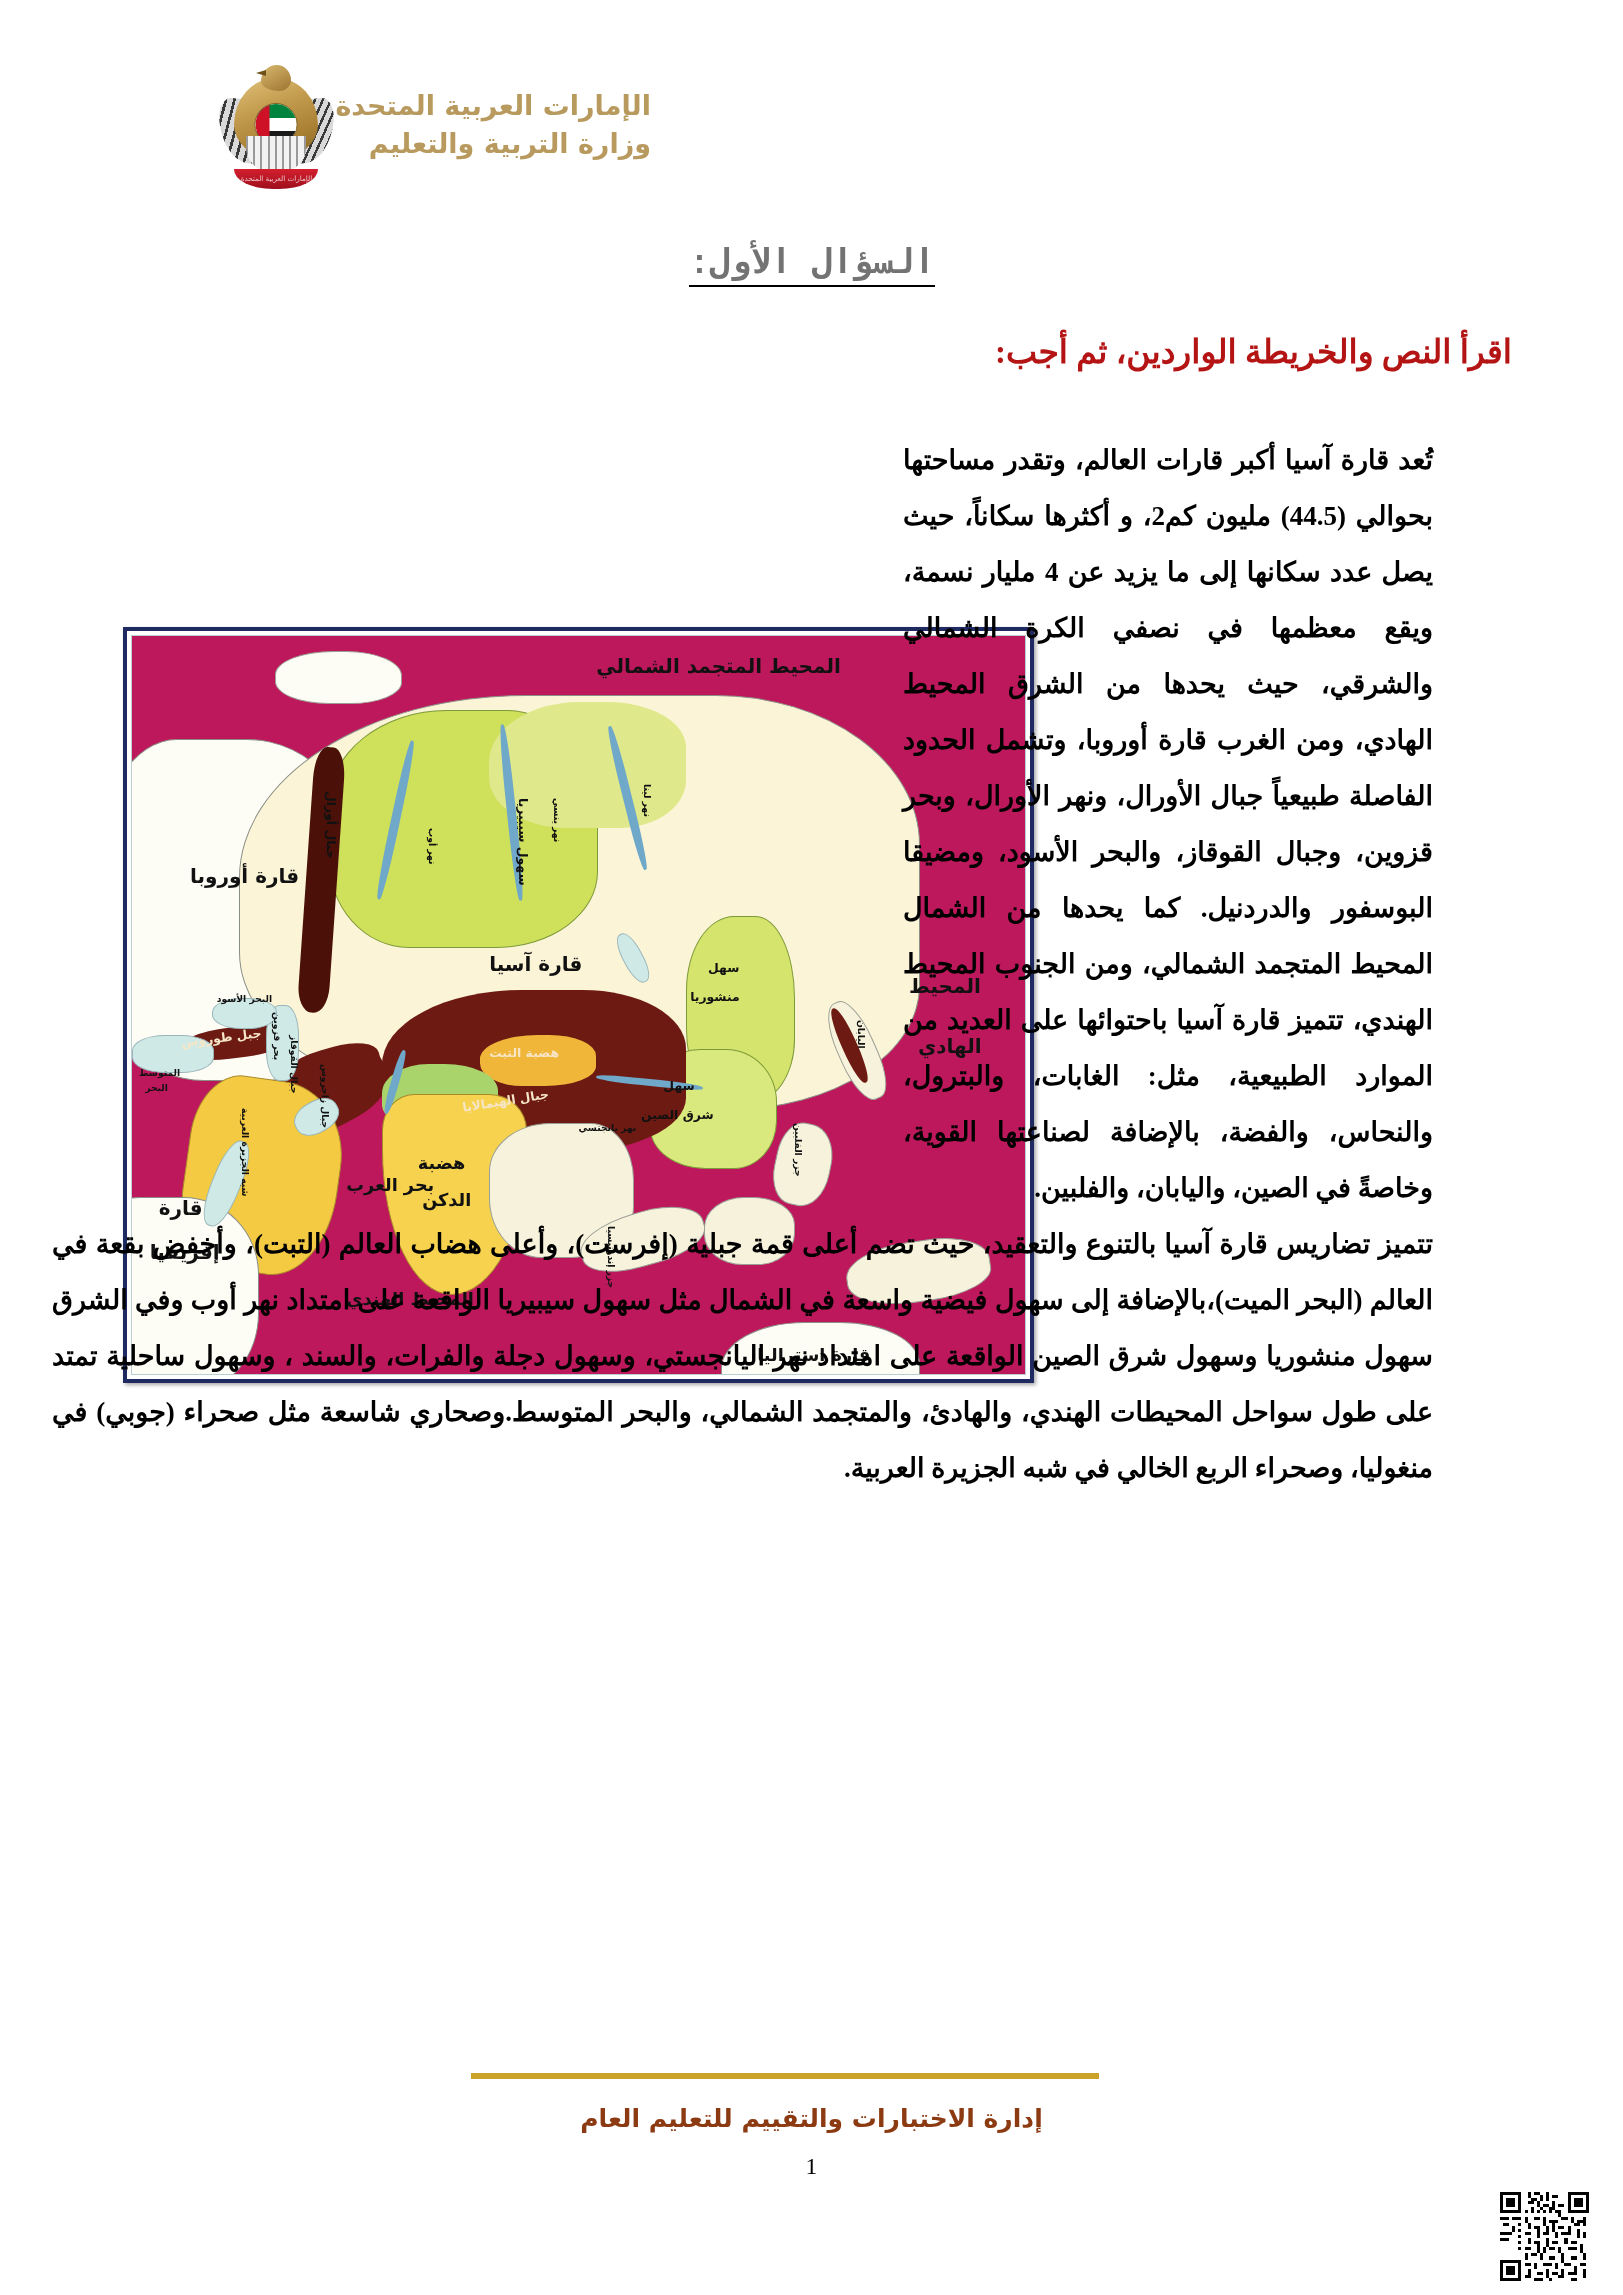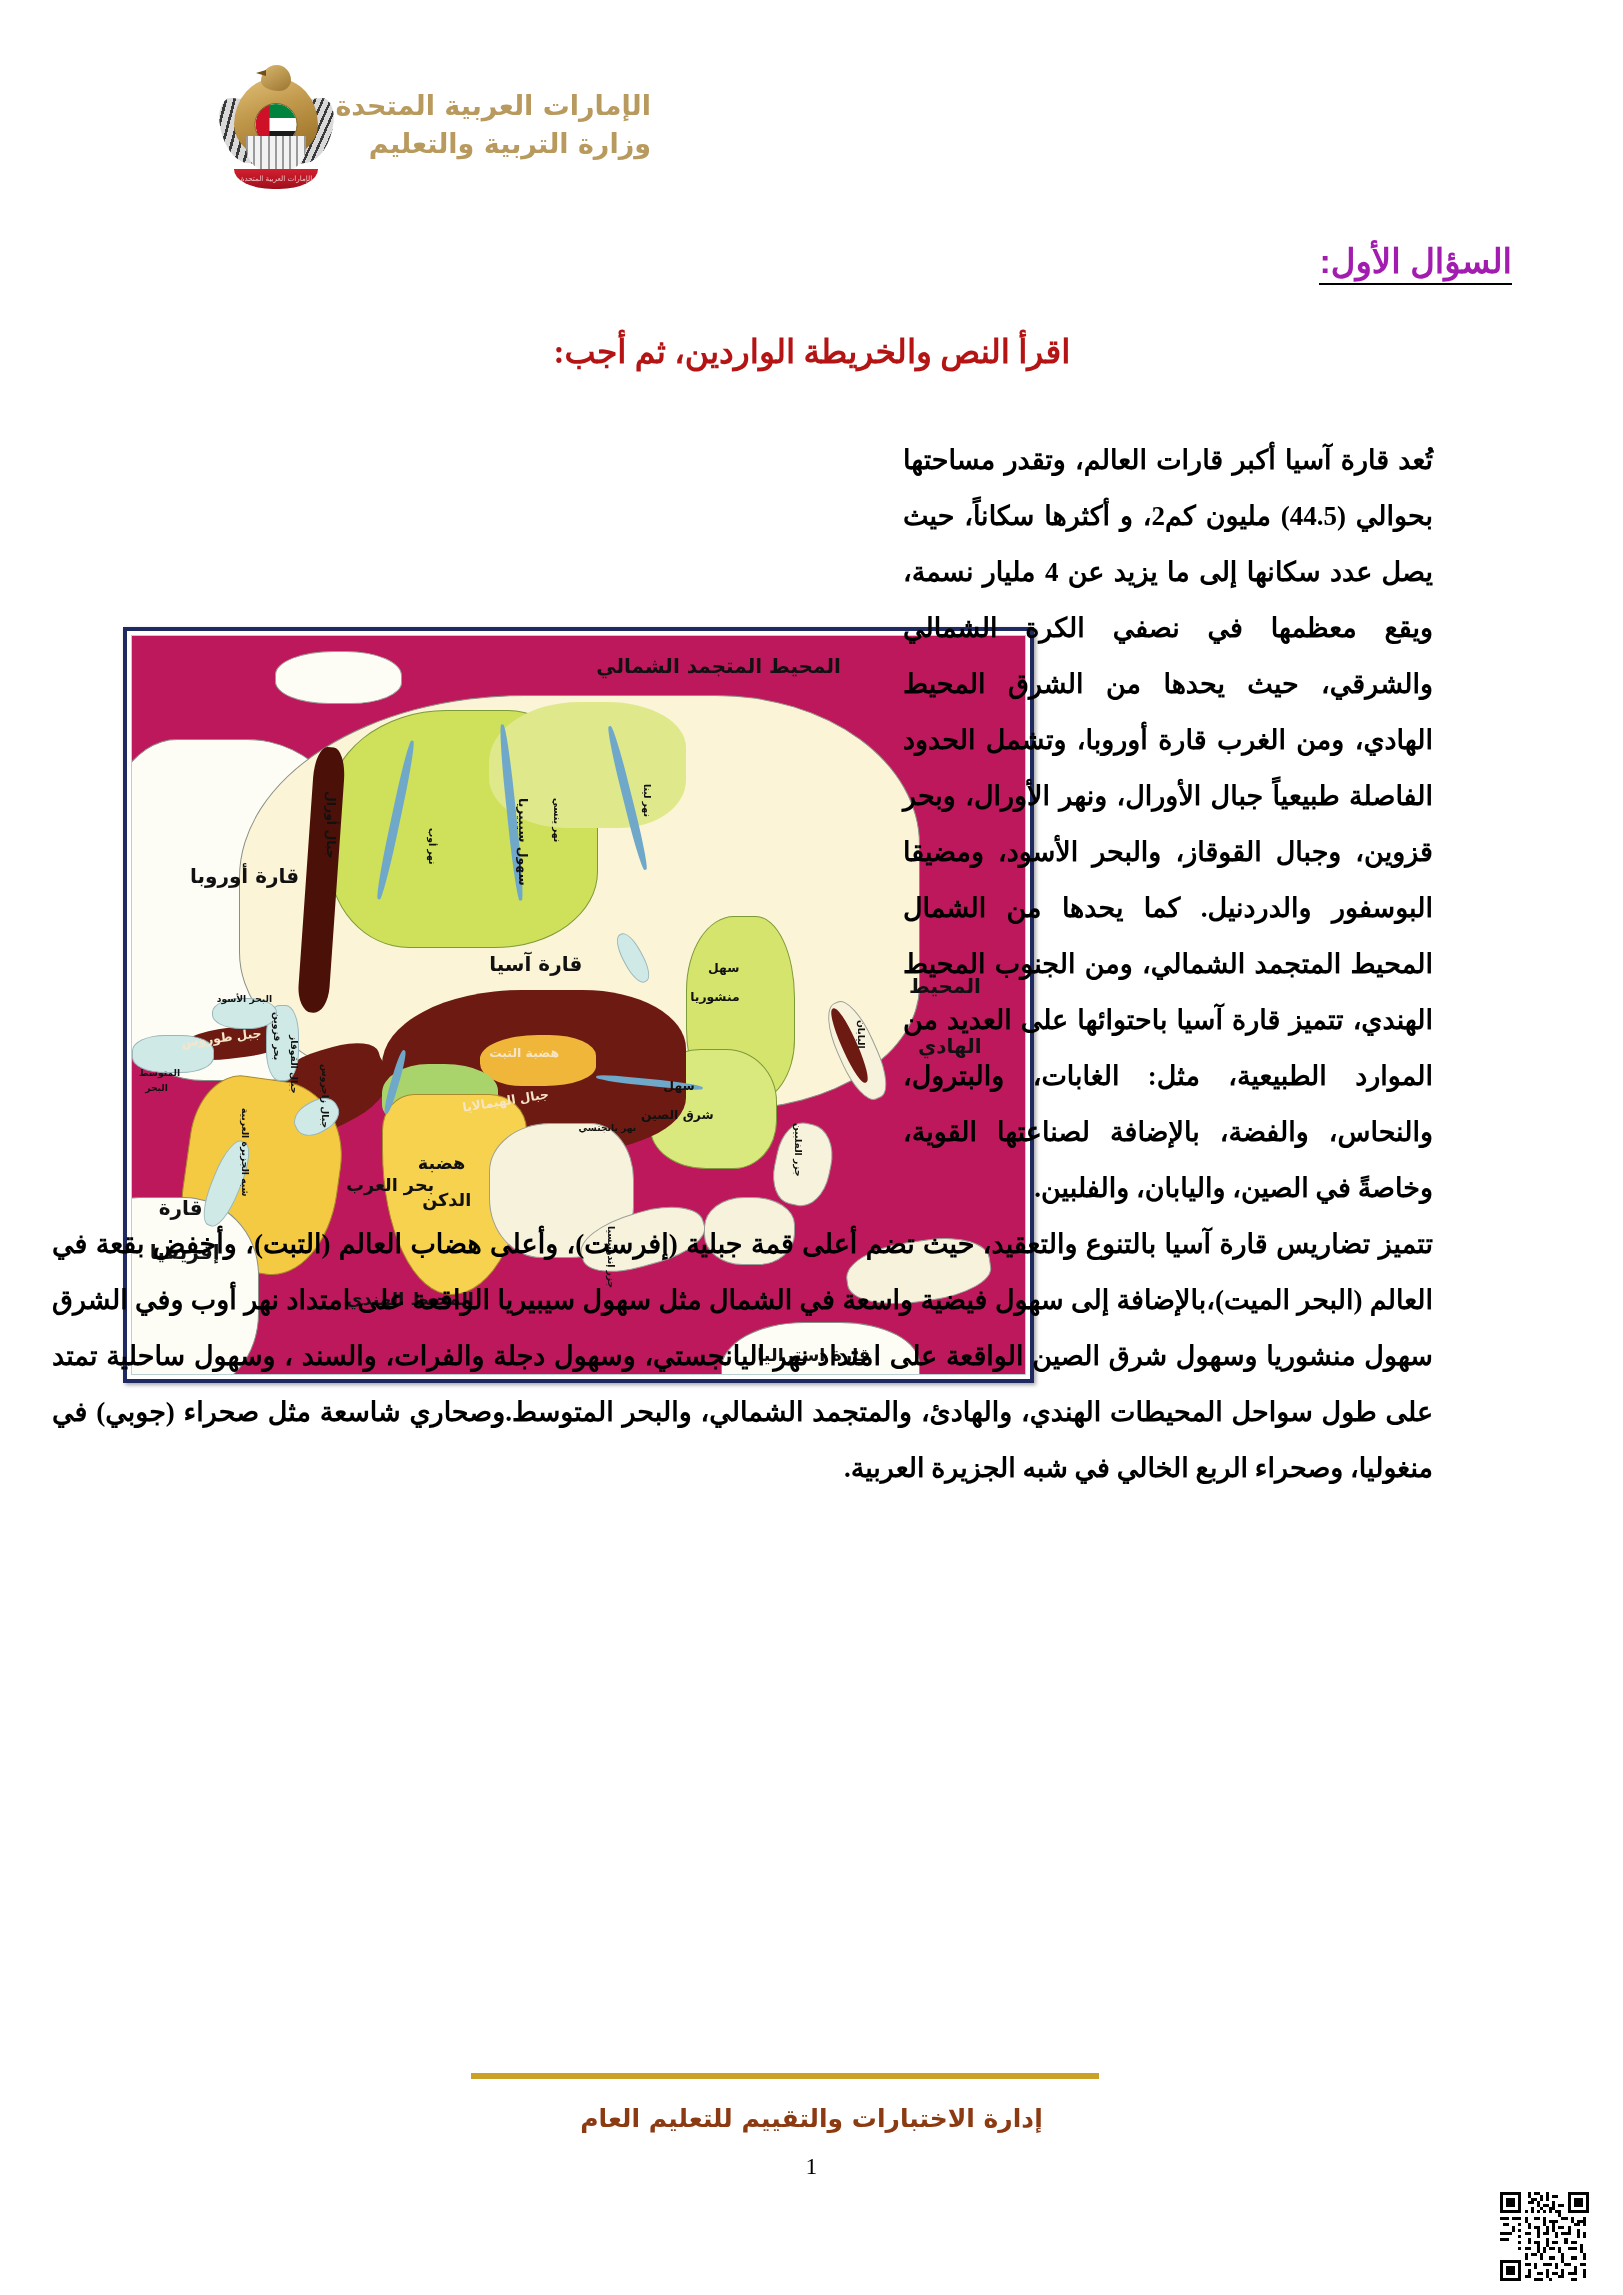--- a/index.html
+++ b/index.html
@@ -137,38 +137,38 @@
   }
   #header-text .l1 { font-size: 27px; letter-spacing: 0.7px; line-height: 1.42; }
   #header-text .l2 { font-size: 27px; letter-spacing: 2.6px; line-height: 1.42; }
 
   
   #q-title {
     position: absolute;
     top: 241px;
     right: 111px;
     width: 1400px;
-    text-align: right;
+    text-align: center;
     font-size: 34px;
     font-weight: 700;
-    color: #a21caf;
-    font-family: Liberation Sans, sans-serif;
+    color: #737373;
+    font-family: Liberation Mono, monospace;
   }
   #q-title span {
     border-bottom: 2.6px solid #000;
     padding-bottom: 2px;
     display: inline-block;
   }
 
   #q-instruction {
     position: absolute;
     top: 332px;
     right: 111px;
     width: 1400px;
-    text-align: center;
+    text-align: right;
     font-size: 33px;
     font-weight: 700;
     color: #b41414;
     font-family: "Liberation Serif", "DejaVu Serif", serif;
   }
 
   
   #passage {
     position: absolute;
     top: 432px;

